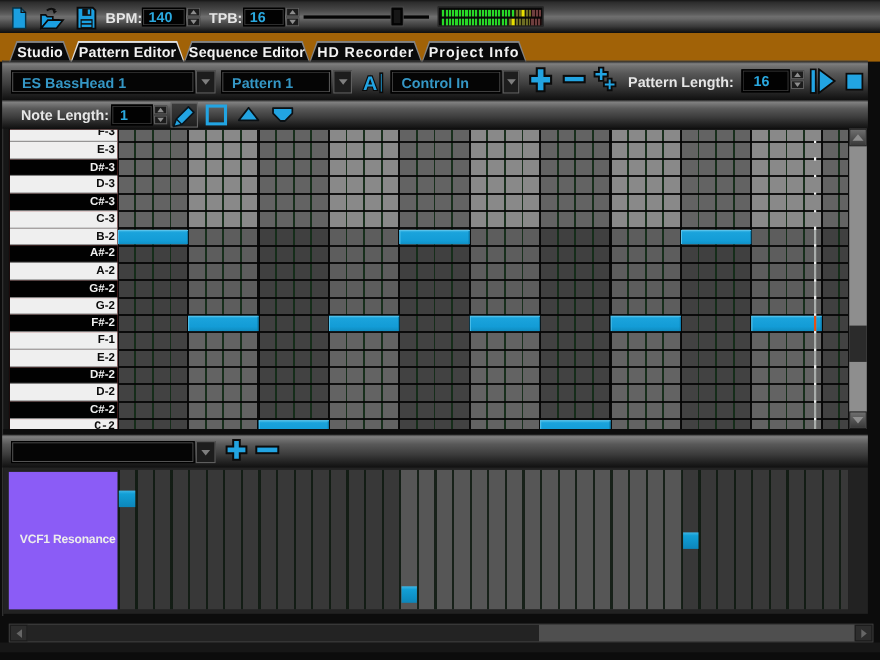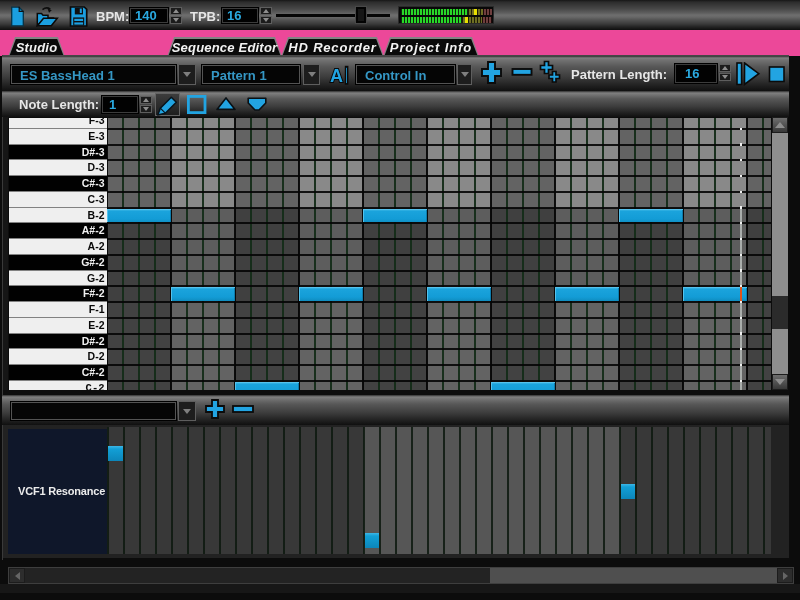--- a/index.html
+++ b/index.html
@@ -17,21 +17,21 @@
 .lbl { color:#e6e6e6; font-size:13px; }
 .valbox { background:#020202; border:1px solid #000; box-shadow:inset 0 0 0 1px #3c3c3c; color:#2aa9e0; font-size:13px; }
 .spin { display:flex; flex-direction:column; }
 .spin { gap:1px; }
 .spin .b { width:12px; height:8px; background:#1c1c1c; border:1px solid #5e5e5e;
   display:flex; align-items:center; justify-content:center; }
 .tri-u { width:0; height:0; border-left:3.5px solid transparent; border-right:3.5px solid transparent; border-bottom:4.5px solid #8e8e8e; }
 .tri-d { width:0; height:0; border-left:3.5px solid transparent; border-right:3.5px solid transparent; border-top:4.5px solid #8e8e8e; }
 
 
-#tabbar { left:0; top:30px; width:800px; height:26px; background:#ec4899;font-style:italic; }
+#tabbar { left:0; top:30px; width:800px; height:26px; background:#a16207; }
 .tab { position:absolute; top:7px; height:20px; }
 .tab .shape { position:absolute; inset:0; background:#848484;
   clip-path:polygon(7px 0, calc(100% - 7px) 0, 100% 100%, 0 100%); }
 .tab .inner { position:absolute; left:1px; right:1px; top:1.5px; bottom:0; background:#0a0a0a;
   clip-path:polygon(7px 0, calc(100% - 7px) 0, 100% 100%, 0 100%); }
 .tab.active .shape { background:#e0e0e0; }
 .tab span { position:absolute; width:100%; text-align:center; top:2.5px; color:#f2f2f2; font-size:13px; letter-spacing:0.2px; }
 
 
 .grow { left:2px; width:787px;
@@ -57,21 +57,21 @@
 #cursor { position:absolute; left:0; top:0; width:664px; height:272px; pointer-events:none; }
 #cursor .seg { position:absolute; left:632.6px; width:2px; }
 
 
 #vscroll { left:772px; top:117px; width:16px; height:273px; background:#8e8e8e; }
 #vscroll .btn, #hscroll .btn { position:absolute; background:linear-gradient(180deg,#6e6e6e,#383838);
   border:1px solid #1c1c1c; display:flex; align-items:center; justify-content:center; }
 #hscroll { left:8px; top:567px; width:786px; height:17px; background:#232323; border:1px solid #3e3e3e; }
 
 
-#plabel { left:8px; top:429px; width:99px; height:125px; background:#0f172a; }
+#plabel { left:8px; top:429px; width:99px; height:125px; background:#8b5cf6; }
 #plabel span { position:absolute; left:10px; top:56px; color:#ececec; font-size:11px; white-space:nowrap; letter-spacing:-0.2px; }
 #param { left:107px; top:427px; width:664px; height:127px; background:#2a2a2a; overflow:hidden; }
 .pblock { position:absolute; top:0; height:127px; }
 #paramlines { position:absolute; inset:0;
   background:repeating-linear-gradient(90deg, rgba(12,24,14,0.85) 0 2px, transparent 2px 16px); }
 .psq { position:absolute; width:14.5px; height:15px;
   background:linear-gradient(180deg,#3db6e6 0,#129fd6 3px,#0c86ba 15px); }
 </style>
 </head>
 <body>
@@ -134,20 +134,25 @@
       <div class="abs" style="left:69px;top:10px;width:14px;height:6px;background:repeating-linear-gradient(90deg,#1c1c08 0 1px,#6e6e24 1px 3px)"></div>
       <div class="abs" style="left:83px;top:10px;width:10px;height:6px;background:repeating-linear-gradient(90deg,#1c0808 0 1px,#6e3e3e 1px 3px)"></div>
     </div>
   </div>
 
   <div class="abs" id="tabbar">
     <div class="tab" style="left:8px;width:57px">
         <div class="shape"></div>
         <div class="inner"></div>
         <span>Studio</span>
+      </div>
+    <div class="tab active" style="left:64px;width:104px">
+        <div class="shape"></div>
+        <div class="inner"></div>
+        <span>Pattern Editor</span>
       </div>
     <div class="tab" style="left:281px;width:103px">
         <div class="shape"></div>
         <div class="inner"></div>
         <span style="letter-spacing:0.8px">HD Recorder</span>
       </div>
     <div class="tab" style="left:167px;width:115px">
         <div class="shape"></div>
         <div class="inner"></div>
         <span>Sequence Editor</span>

